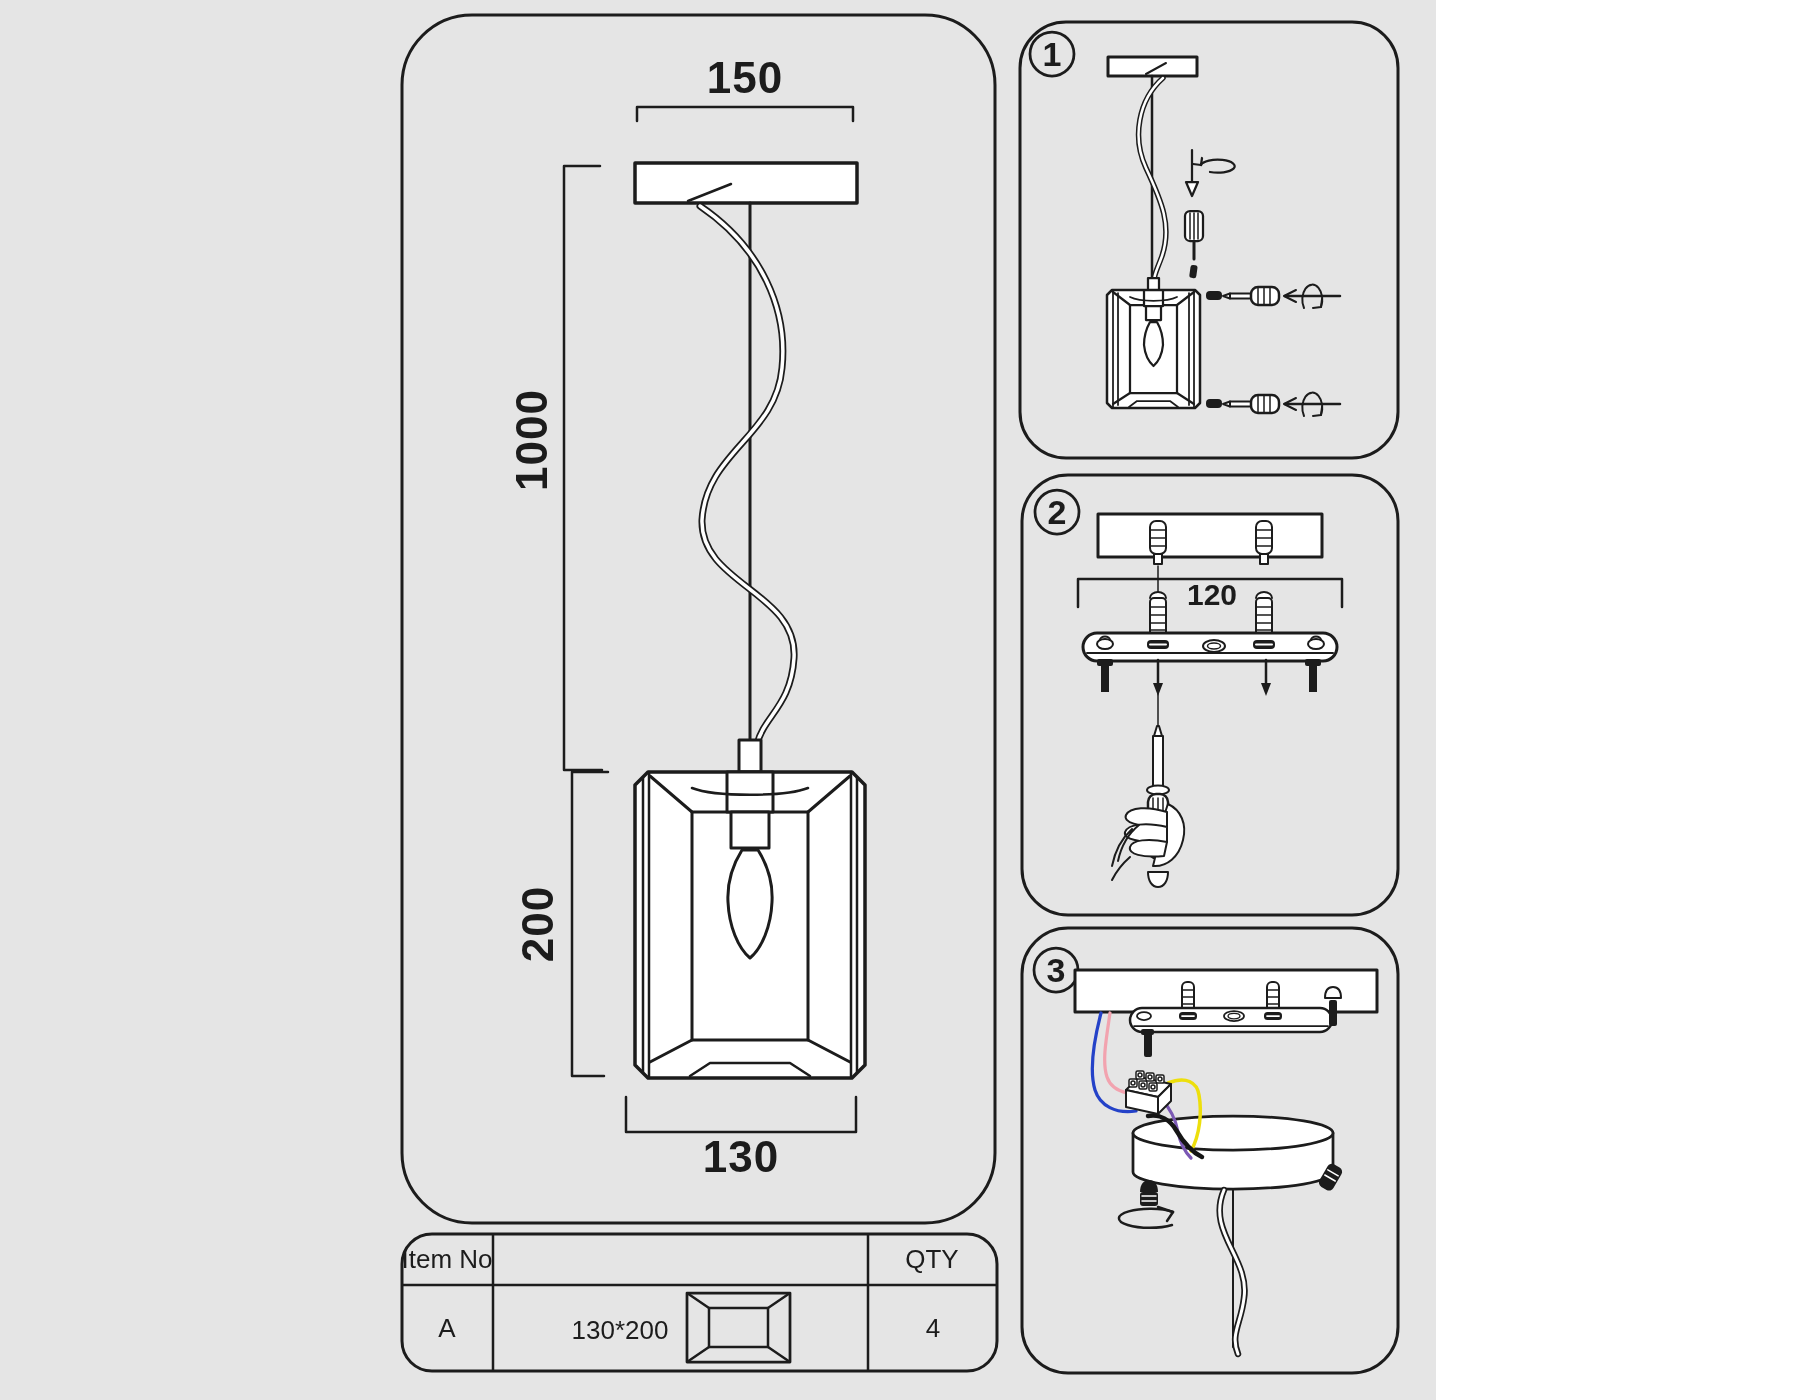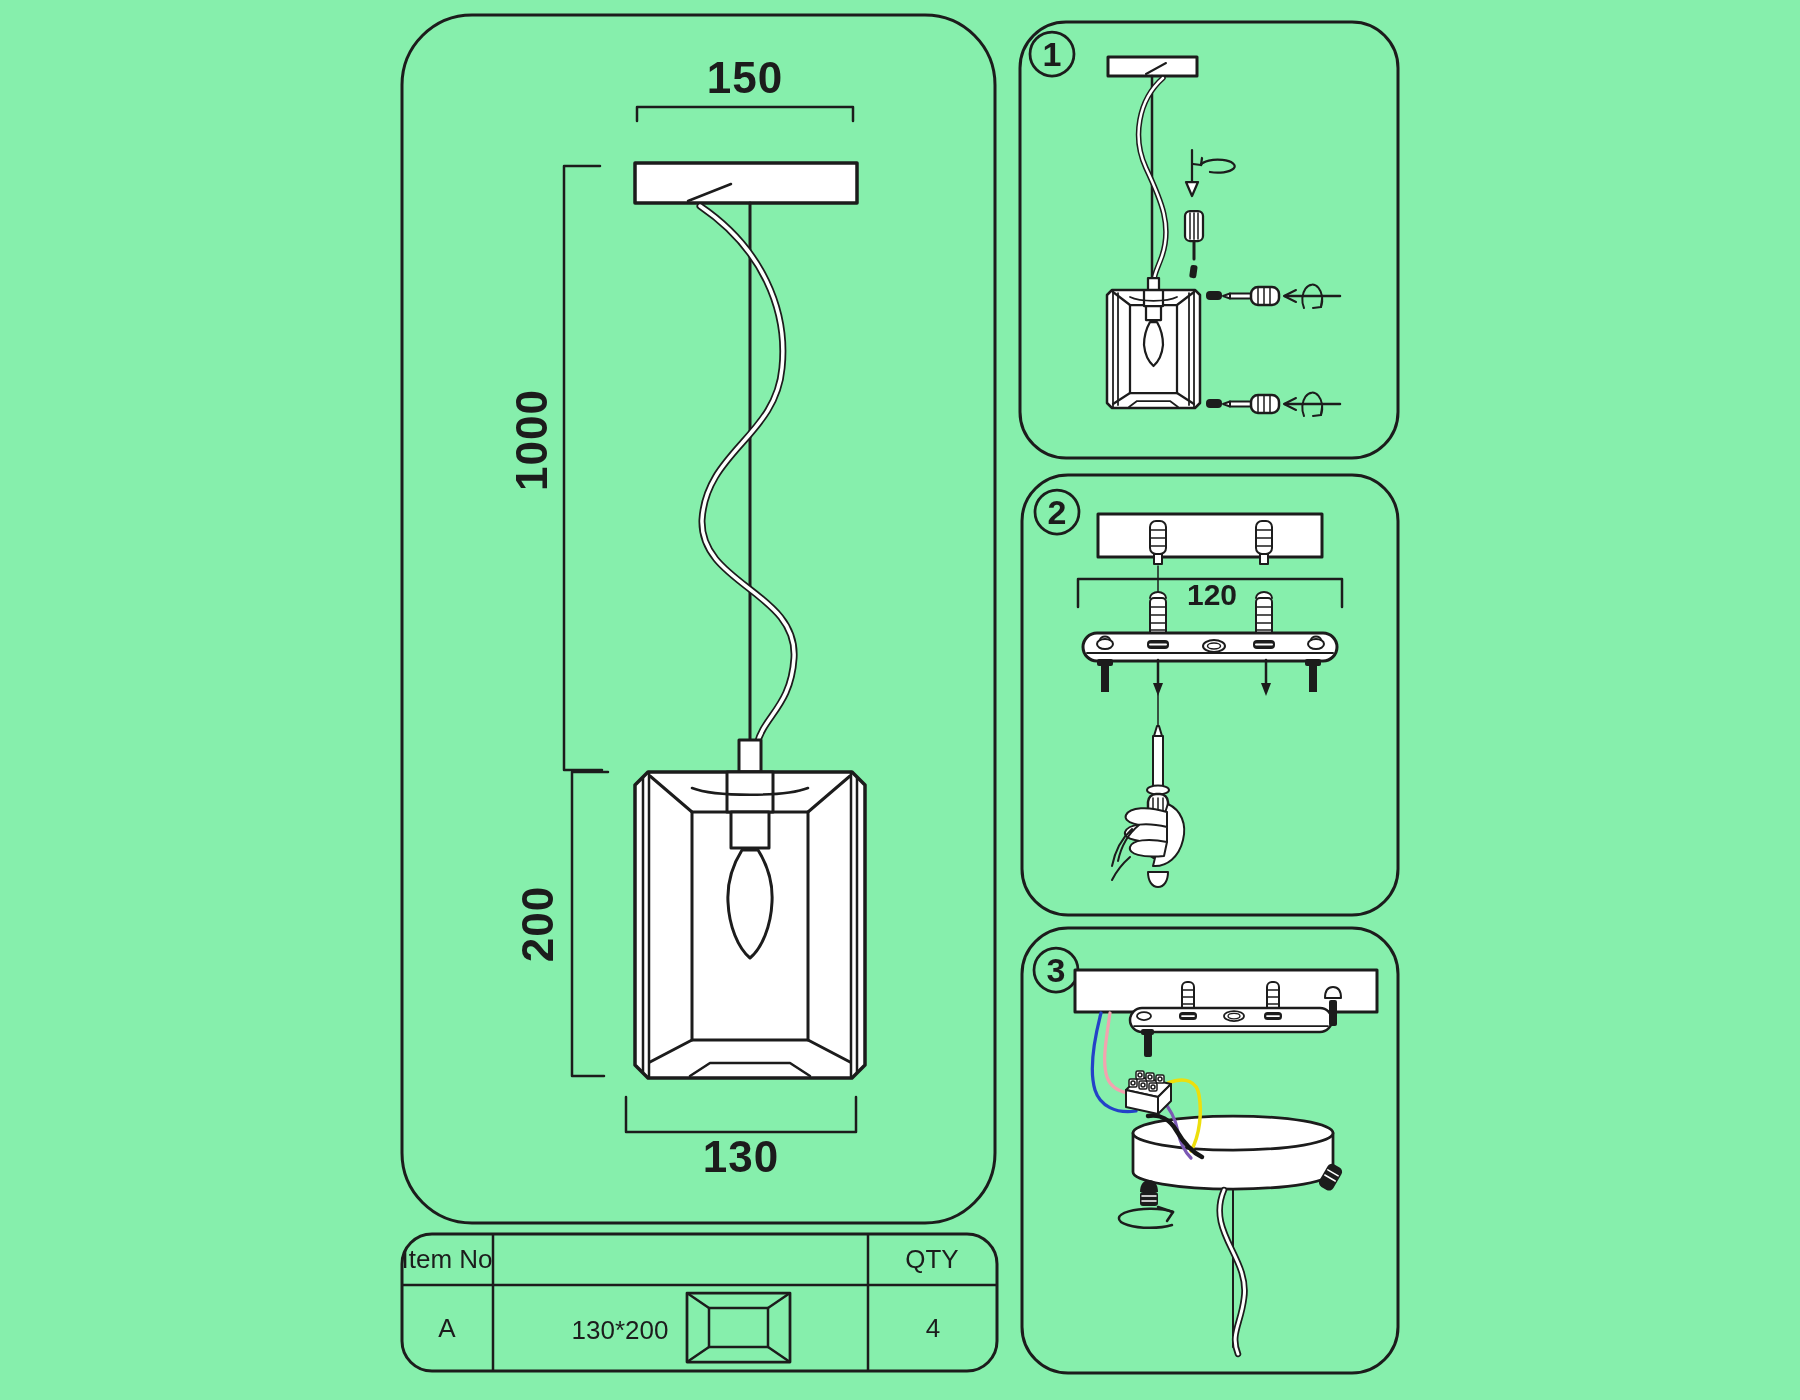--- a/index.html
+++ b/index.html
@@ -1,16 +1,16 @@
 <!DOCTYPE html>
 <html><head>
 <meta charset="utf-8">
 <style>
   html,body{margin:0;padding:0;background:#ffffff;}
-  .stage{position:relative;width:1800px;height:1400px;background:#86efac;overflow:hidden;}
+  .stage{position:relative;width:1436px;height:1400px;background:#e5e5e5;overflow:hidden;}
   svg{position:absolute;inset:0;}
   svg text{font-family:"Liberation Sans",sans-serif;fill:#1c1c1c;}
   .dim{font-size:44px;font-weight:700;letter-spacing:1px;}
   .dim-sm{font-size:30px;font-weight:700;}
   .stepnum{font-size:34px;font-weight:700;}
   .tbl{font-size:26px;font-weight:400;}
 </style>
 </head>
 <body>
 

